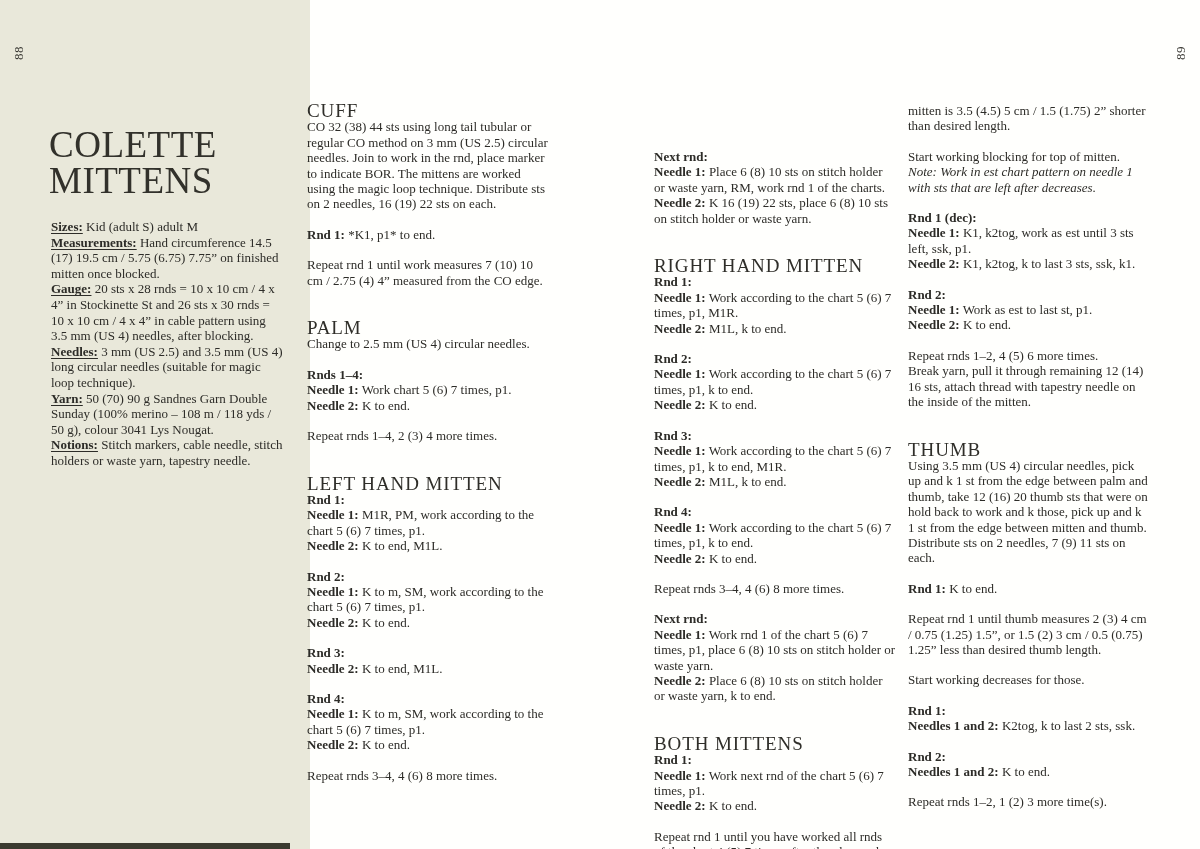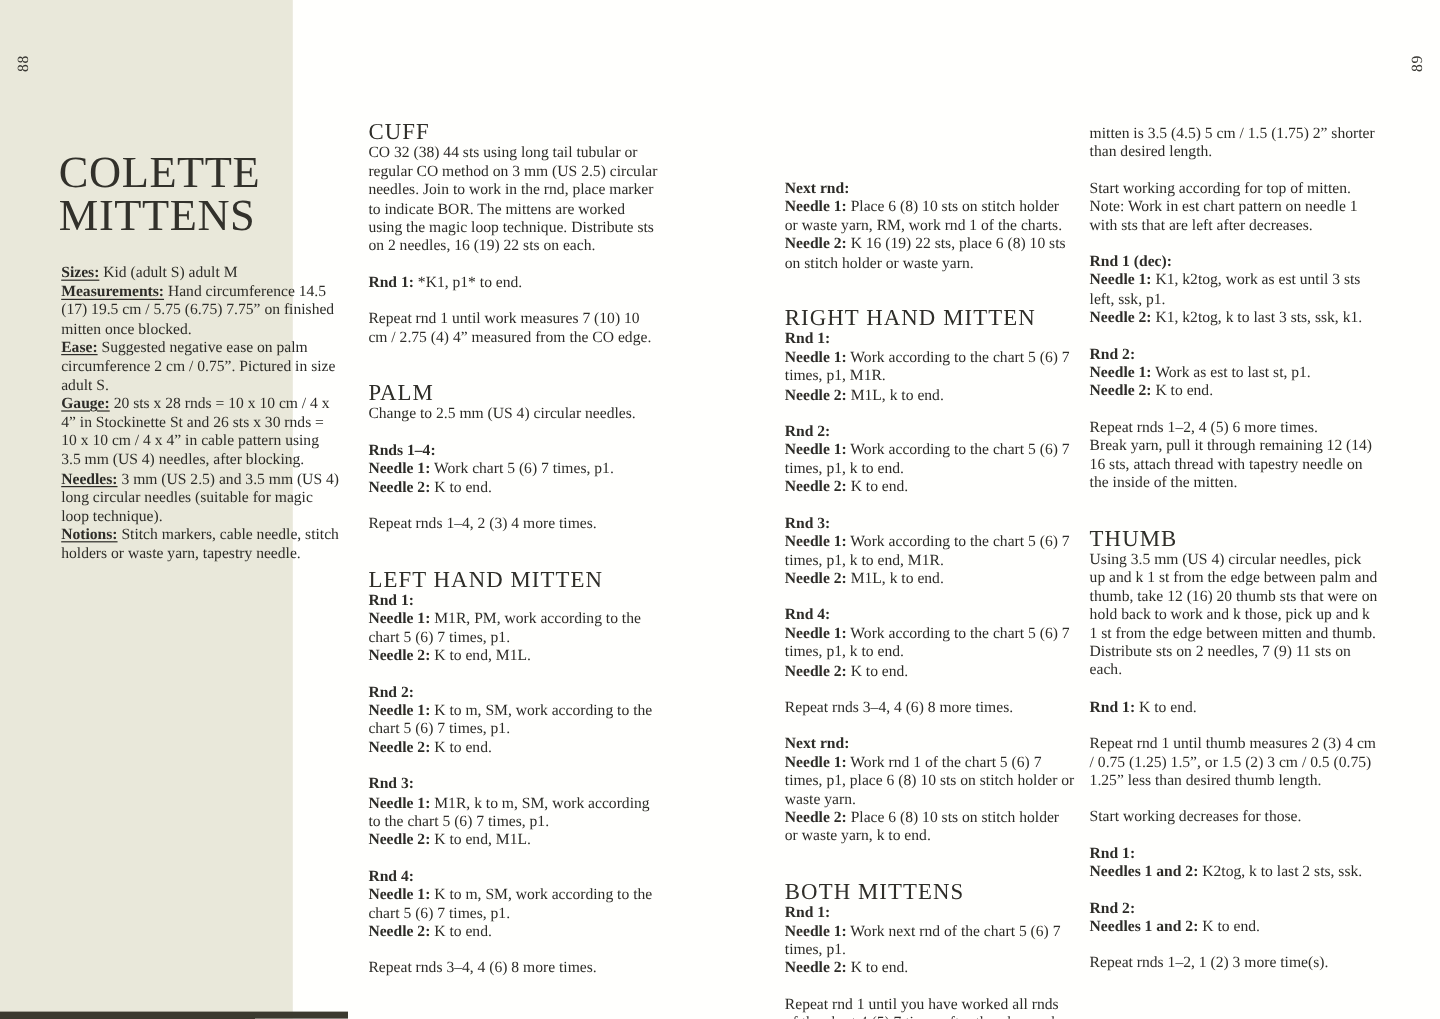--- a/index.html
+++ b/index.html
@@ -3,21 +3,21 @@
 <meta charset="utf-8">
 <style>
   html,body{margin:0;padding:0;}
   body{
     width:1200px;height:849px;position:relative;overflow:hidden;
     background:#fffffd;
     font-family:"Liberation Serif","DejaVu Serif",serif;
     color:#2d2c28;
   }
   .sidebar{
-    position:absolute;top:0;left:0;bottom:0;width:244px;
+    position:absolute;top:0;left:0;bottom:0;width:310px;
     background:#e9e8da;
   }
   .edge-strip{
     position:absolute;left:0;bottom:0;width:290px;height:6px;
     background:#3b3a2f;
   }
   .pagenum{
     position:absolute;font-size:13px;letter-spacing:0.5px;color:#3a3934;
     width:30px;text-align:center;
   }
@@ -44,37 +44,37 @@
   #col1{left:307px;}
   #col2{left:654px;margin-top:46px;}
   #col3{left:908px;width:240px;}
   .block{margin-top:15px;}
   .block.heading{
     margin-top:32px;letter-spacing:0.9px;font-size:19px;color:#2f2e29;
   }
   .block.heading + .block.para{margin-top:1px;}
   .col > .block:first-child{margin-top:0;}
   .b{font-weight:bold;}
-  .i{}
+  .i{font-style:italic;}
 </style>
 </head>
 <body style="background: rgb(255, 255, 253); color: rgb(45, 44, 40);">
 
 <aside class="sidebar" style="background: rgb(233, 232, 218);">
   <div class="pagenum left">88</div>
   <h1 class="title">
       <div>COLETTE</div>
       <div>MITTENS</div>
     </h1>
   <div class="info" id="sidebar-info">
       <div class="info-block"><span class="info-label">Sizes:</span> Kid (adult S) adult M</div>
       <div class="info-block"><span class="info-label">Measurements:</span> Hand circumference 14.5 (17) 19.5 cm / 5.75 (6.75) 7.75” on finished mitten once blocked.</div>
-      <div class="info-block"><span class="info-label">Ease:</span> Suggested negative ease on palm circumference 2 cm / 0.75”. Pictured in size adult S.</div>
       <div class="info-block"><span class="info-label">Gauge:</span> 20 sts x 28 rnds = 10 x 10 cm / 4 x 4” in Stockinette St and 26 sts x 30 rnds = 10 x 10 cm / 4 x 4” in cable pattern using 3.5 mm (US 4) needles, after blocking.</div>
       <div class="info-block"><span class="info-label">Needles:</span> 3 mm (US 2.5) and 3.5 mm (US 4) long circular needles (suitable for magic loop technique).</div>
+      <div class="info-block"><span class="info-label">Yarn:</span> 50 (70) 90 g Sandnes Garn Double Sunday (100% merino – 108 m / 118 yds / 50 g), colour 3041 Lys Nougat.</div>
       <div class="info-block"><span class="info-label">Notions:</span> Stitch markers, cable needle, stitch holders or waste yarn, tapestry needle.</div>
     </div>
   <div class="edge-strip" style="background: rgb(59, 58, 47);"></div>
 </aside>
 
 <main>
   <div class="col" id="col1">
       <div class="block heading">CUFF</div>
       <div class="block para">
         <div class="line"><span>CO 32 (38) 44 sts using long tail tubular or regular CO method on 3 mm (US 2.5) circular needles. Join to work in the rnd, place marker to indicate BOR. The mittens are worked using the magic loop technique. Distribute sts on 2 needles, 16 (19) 22 sts on each.</span></div>
@@ -103,21 +103,20 @@
         <div class="line"><span class="b">Needle 1:</span><span> M1R, PM, work according to the chart 5 (6) 7 times, p1.</span></div>
         <div class="line"><span class="b">Needle 2:</span><span> K to end, M1L.</span></div>
       </div>
       <div class="block para">
         <div class="line"><span class="b">Rnd 2:</span></div>
         <div class="line"><span class="b">Needle 1:</span><span> K to m, SM, work according to the chart 5 (6) 7 times, p1.</span></div>
         <div class="line"><span class="b">Needle 2:</span><span> K to end.</span></div>
       </div>
       <div class="block para">
         <div class="line"><span class="b">Rnd 3:</span></div>
-        <div class="line"><span class="b">Needle 1:</span><span> M1R, k to m, SM, work according to the chart 5 (6) 7 times, p1.</span></div>
         <div class="line"><span class="b">Needle 2:</span><span> K to end, M1L.</span></div>
       </div>
       <div class="block para">
         <div class="line"><span class="b">Rnd 4:</span></div>
         <div class="line"><span class="b">Needle 1:</span><span> K to m, SM, work according to the chart 5 (6) 7 times, p1.</span></div>
         <div class="line"><span class="b">Needle 2:</span><span> K to end.</span></div>
       </div>
       <div class="block para">
         <div class="line"><span>Repeat rnds 3–4, 4 (6) 8 more times.</span></div>
       </div>
@@ -165,21 +164,21 @@
       </div>
       <div class="block para">
         <div class="line"><span>Repeat rnd 1 until you have worked all rnds of the chart 4 (5) 7 times after thumb, or when the</span></div>
       </div>
     </div>
   <div class="col" id="col3">
       <div class="block para">
         <div class="line"><span>mitten is 3.5 (4.5) 5 cm / 1.5 (1.75) 2” shorter than desired length.</span></div>
       </div>
       <div class="block para">
-        <div class="line"><span>Start working according for top of mitten. </span><span class="i">Note: Work in est chart pattern on needle 1 with sts that are left after decreases.</span></div>
+        <div class="line"><span>Start working blocking for top of mitten. </span><span class="i">Note: Work in est chart pattern on needle 1 with sts that are left after decreases.</span></div>
       </div>
       <div class="block para">
         <div class="line"><span class="b">Rnd 1 (dec):</span></div>
         <div class="line"><span class="b">Needle 1:</span><span> K1, k2tog, work as est until 3 sts left, ssk, p1.</span></div>
         <div class="line"><span class="b">Needle 2:</span><span> K1, k2tog, k to last 3 sts, ssk, k1.</span></div>
       </div>
       <div class="block para">
         <div class="line"><span class="b">Rnd 2:</span></div>
         <div class="line"><span class="b">Needle 1:</span><span> Work as est to last st, p1.</span></div>
         <div class="line"><span class="b">Needle 2:</span><span> K to end.</span></div>

